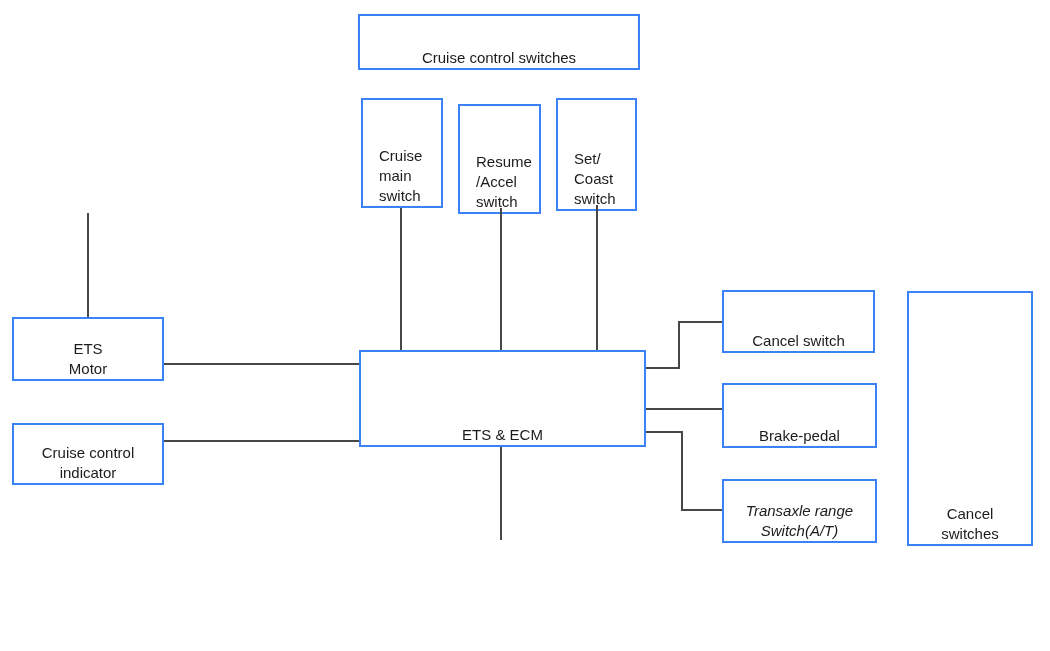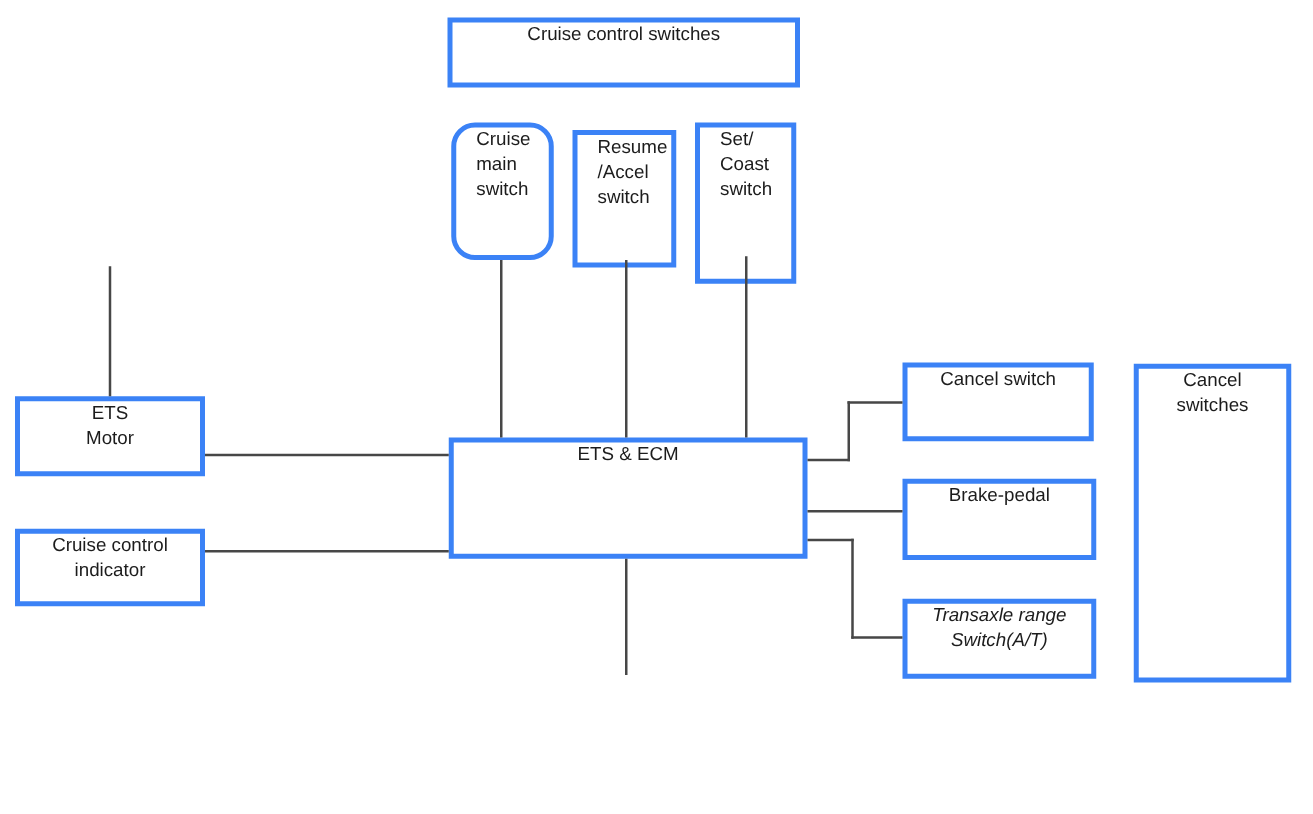--- a/index.html
+++ b/index.html
@@ -11,25 +11,25 @@
     position: relative;
     width: 1050px;
     height: 651px;
     background: #ffffff;
     font-family: "Liberation Sans", sans-serif;
     overflow: hidden;
   }
   .box {
     position: absolute;
     box-sizing: border-box;
-    border: 4px solid #3b82f6;
+    border: 2px solid #3b82f6;
     background: #ffffff;
     display: flex;
     flex-direction: column;
-    justify-content: flex-start;
+    justify-content: flex-end;
     align-items: center;
     text-align: center;
     font-size: 15px;
     line-height: 20px;
     color: #1c1c1c;
   }
   .box.align-left {
     align-items: flex-start;
     text-align: left;
     padding-left: 16px;
@@ -44,33 +44,33 @@
 </style>
 </head>
 <body>
 
 <div id="stage">
 
   <div class="box" style="left:358px; top:14px; width:282px; height:56px;">
     <span>Cruise control switches</span>
   </div>
 
-  <div class="box align-left" style="left:361px; top:98px; width:82px; height:110px;border-radius:19px;">
+  <div class="box align-left" style="left:361px; top:98px; width:82px; height:110px;">
     <span>Cruise</span>
     <span>main</span>
     <span>switch</span>
   </div>
 
   <div class="box align-left" style="left:458px; top:104px; width:83px; height:110px;">
     <span>Resume</span>
     <span>/Accel</span>
     <span>switch</span>
   </div>
 
-  <div class="box align-left" style="left:556px; top:98px; width:81px; height:129px;">
+  <div class="box align-left" style="left:556px; top:98px; width:81px; height:113px;">
     <span>Set/</span>
     <span>Coast</span>
     <span>switch</span>
   </div>
 
 
   <div class="box" style="left:12px; top:317px; width:152px; height:64px;">
     <span>ETS</span>
     <span>Motor</span>
   </div>

